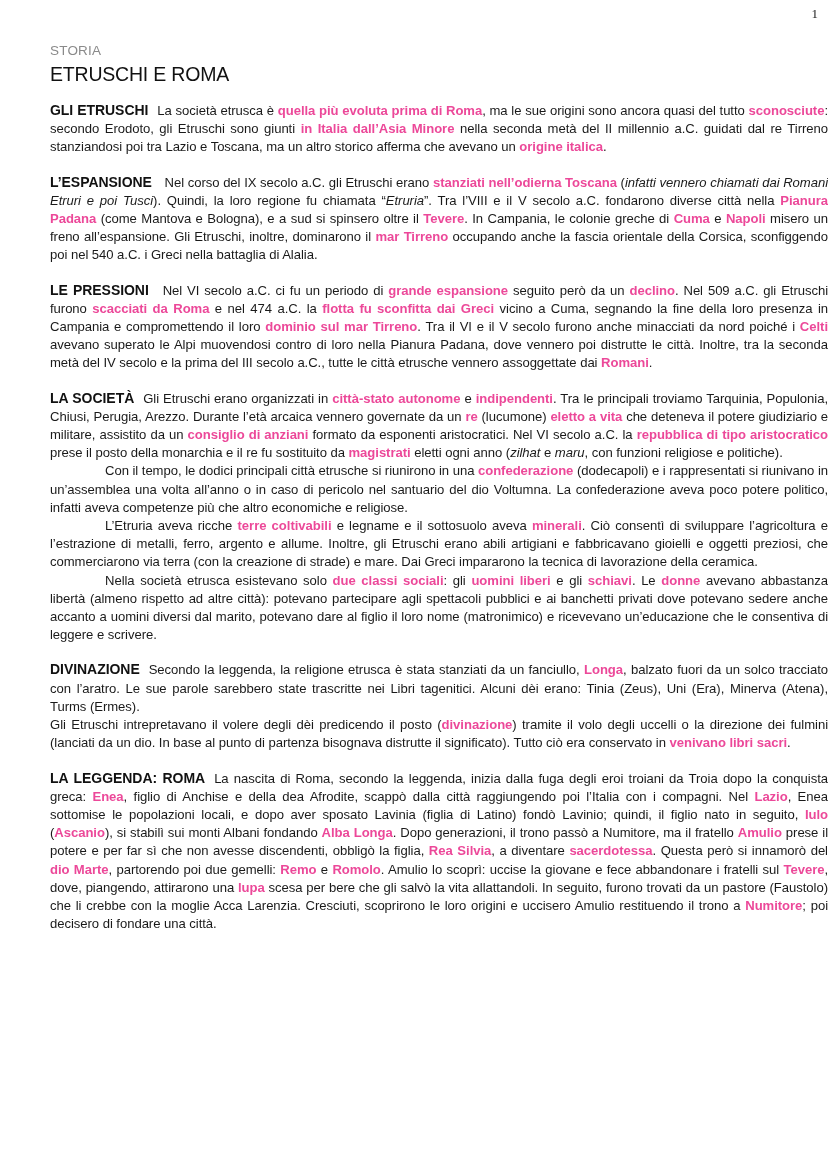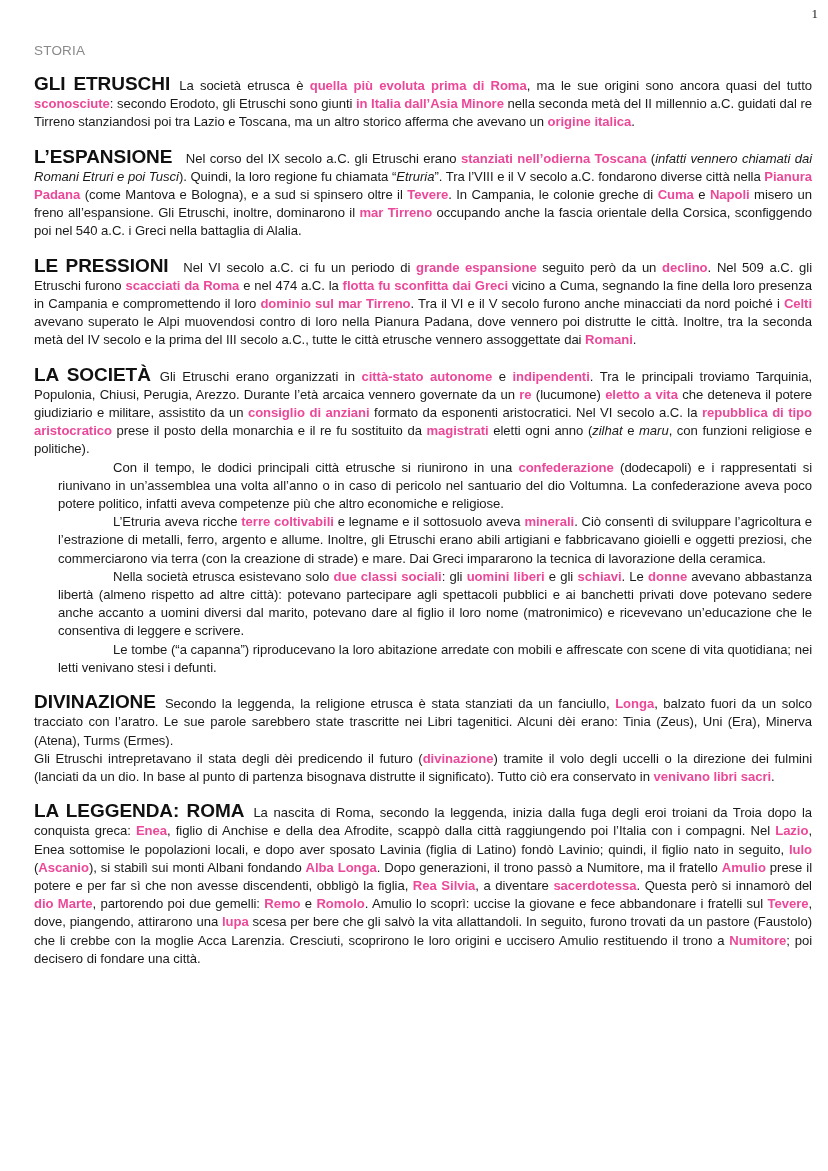--- a/index.html
+++ b/index.html
@@ -6,59 +6,59 @@
   body {
     width: 828px; height: 1171px; overflow: hidden; position: relative;
     font-family: "Liberation Sans", "DejaVu Sans", sans-serif;
     color: #1a1a1a;
   }
   .page-number {
     position: absolute; top: 6px; right: 10px;
     font-family: "Liberation Serif", "DejaVu Serif", serif;
     font-size: 13px; color: #222;
   }
-  .page { position: absolute; left: 34px; top: 42px; width: 778px; }
+  .page { position: absolute; left: 50px; top: 42px; width: 778px; }
   .subject { font-size: 13.5px; color: #8a8a8a; letter-spacing: 0.2px; line-height: 18px; }
   .title { font-size: 19.5px; color: #111; margin: 2px 0 0 0; font-weight: normal; line-height: 24px; letter-spacing: -0.2px; }
   .section { margin-top: 16px; }
   .section:first-of-type { margin-top: 15px; }
   .para {
     font-size: 13.1px; line-height: 18.2px; margin: 0; text-align: justify;
     letter-spacing: -0.05px;
   }
-  .para.indent { text-indent: 55px; margin-left: 24px; }
-  .heading { font-weight: bold; font-size: 19px; margin-right: 9px; color: #111; margin-top: 28px; }
+  .para.indent { text-indent: 55px; }
+  .heading { font-weight: bold; font-size: 14px; margin-right: 9px; color: #111; margin-top: 28px; }
   b { font-weight: bold; color: #ec4899; }
   i { font-style: italic; }
 </style>
 </head>
 <body>
 
 <div class="page-number">1</div>
 
 <div class="page">
   <div class="subject">STORIA</div>
+  <h1 class="title">ETRUSCHI E ROMA</h1>
   <div id="sections">
       <div class="section">
         <p class="para"><span class="heading">GLI ETRUSCHI</span><span>La società etrusca è </span><b>quella più evoluta prima di Roma</b><span>, ma le sue origini sono ancora quasi del tutto </span><b>sconosciute</b><span>: secondo Erodoto, gli Etruschi sono giunti </span><b>in Italia dall’Asia Minore</b><span> nella seconda metà del II millennio a.C. guidati dal re Tirreno stanziandosi poi tra Lazio e Toscana, ma un altro storico afferma che avevano un </span><b>origine italica</b><span>.</span></p>
       </div>
       <div class="section">
         <p class="para"><span class="heading">L’ESPANSIONE</span><span> Nel corso del IX secolo a.C. gli Etruschi erano </span><b>stanziati nell’odierna Toscana</b><span> (</span><i>infatti vennero chiamati dai Romani Etruri e poi Tusci</i><span>). Quindi, la loro regione fu chiamata “</span><i>Etruria</i><span>”. Tra l’VIII e il V secolo a.C. fondarono diverse città nella </span><b>Pianura Padana</b><span> (come Mantova e Bologna), e a sud si spinsero oltre il </span><b>Tevere</b><span>. In Campania, le colonie greche di </span><b>Cuma</b><span> e </span><b>Napoli</b><span> misero un freno all’espansione. Gli Etruschi, inoltre, dominarono il </span><b>mar Tirreno</b><span> occupando anche la fascia orientale della Corsica, sconfiggendo poi nel 540 a.C. i Greci nella battaglia di Alalia.</span></p>
       </div>
       <div class="section">
         <p class="para"><span class="heading">LE PRESSIONI</span><span> Nel VI secolo a.C. ci fu un periodo di </span><b>grande espansione</b><span> seguito però da un </span><b>declino</b><span>. Nel 509 a.C. gli Etruschi furono </span><b>scacciati da Roma</b><span> e nel 474 a.C. la </span><b>flotta fu sconfitta dai Greci</b><span> vicino a Cuma, segnando la fine della loro presenza in Campania e compromettendo il loro </span><b>dominio sul mar Tirreno</b><span>. Tra il VI e il V secolo furono anche minacciati da nord poiché i </span><b>Celti</b><span> avevano superato le Alpi muovendosi contro di loro nella Pianura Padana, dove vennero poi distrutte le città. Inoltre, tra la seconda metà del IV secolo e la prima del III secolo a.C., tutte le città etrusche vennero assoggettate dai </span><b>Romani</b><span>.</span></p>
       </div>
       <div class="section">
         <p class="para"><span class="heading">LA SOCIETÀ</span><span>Gli Etruschi erano organizzati in </span><b>città-stato autonome</b><span> e </span><b>indipendenti</b><span>. Tra le principali troviamo Tarquinia, Populonia, Chiusi, Perugia, Arezzo. Durante l’età arcaica vennero governate da un </span><b>re</b><span> (lucumone) </span><b>eletto a vita</b><span> che deteneva il potere giudiziario e militare, assistito da un </span><b>consiglio di anziani</b><span> formato da esponenti aristocratici. Nel VI secolo a.C. la </span><b>repubblica di tipo aristocratico</b><span> prese il posto della monarchia e il re fu sostituito da </span><b>magistrati</b><span> eletti ogni anno (</span><i>zilhat</i><span> e </span><i>maru</i><span>, con funzioni religiose e politiche).</span></p>
         <p class="para indent"><span>Con il tempo, le dodici principali città etrusche si riunirono in una </span><b>confederazione</b><span> (dodecapoli) e i rappresentati si riunivano in un’assemblea una volta all’anno o in caso di pericolo nel santuario del dio Voltumna. La confederazione aveva poco potere politico, infatti aveva competenze più che altro economiche e religiose.</span></p>
         <p class="para indent"><span>L’Etruria aveva ricche </span><b>terre coltivabili</b><span> e legname e il sottosuolo aveva </span><b>minerali</b><span>. Ciò consentì di sviluppare l’agricoltura e l’estrazione di metalli, ferro, argento e allume. Inoltre, gli Etruschi erano abili artigiani e fabbricavano gioielli e oggetti preziosi, che commerciarono via terra (con la creazione di strade) e mare. Dai Greci impararono la tecnica di lavorazione della ceramica.</span></p>
         <p class="para indent"><span>Nella società etrusca esistevano solo </span><b>due classi sociali</b><span>: gli </span><b>uomini liberi</b><span> e gli </span><b>schiavi</b><span>. Le </span><b>donne</b><span> avevano abbastanza libertà (almeno rispetto ad altre città): potevano partecipare agli spettacoli pubblici e ai banchetti privati dove potevano sedere anche accanto a uomini diversi dal marito, potevano dare al figlio il loro nome (matronimico) e ricevevano un’educazione che le consentiva di leggere e scrivere.</span></p>
-        <p class="para indent"><span>Le tombe (“a capanna”) riproducevano la loro abitazione arredate con mobili e affrescate con scene di vita quotidiana; nei letti venivano stesi i defunti.</span></p>
       </div>
       <div class="section">
         <p class="para"><span class="heading">DIVINAZIONE</span><span>Secondo la leggenda, la religione etrusca è stata stanziati da un fanciullo, </span><b>Longa</b><span>, balzato fuori da un solco tracciato con l’aratro. Le sue parole sarebbero state trascritte nei Libri tagenitici. Alcuni dèi erano: Tinia (Zeus), Uni (Era), Minerva (Atena), Turms (Ermes).</span></p>
-        <p class="para"><span>Gli Etruschi intrepretavano il stata degli dèi predicendo il futuro (</span><b>divinazione</b><span>) tramite il volo degli uccelli o la direzione dei fulmini (lanciati da un dio. In base al punto di partenza bisognava distrutte il significato). Tutto ciò era conservato in </span><b>venivano libri sacri</b><span>.</span></p>
+        <p class="para"><span>Gli Etruschi intrepretavano il volere degli dèi predicendo il posto (</span><b>divinazione</b><span>) tramite il volo degli uccelli o la direzione dei fulmini (lanciati da un dio. In base al punto di partenza bisognava distrutte il significato). Tutto ciò era conservato in </span><b>venivano libri sacri</b><span>.</span></p>
       </div>
       <div class="section">
         <p class="para"><span class="heading">LA LEGGENDA: ROMA</span><span>La nascita di Roma, secondo la leggenda, inizia dalla fuga degli eroi troiani da Troia dopo la conquista greca: </span><b>Enea</b><span>, figlio di Anchise e della dea Afrodite, scappò dalla città raggiungendo poi l’Italia con i compagni. Nel </span><b>Lazio</b><span>, Enea sottomise le popolazioni locali, e dopo aver sposato Lavinia (figlia di Latino) fondò Lavinio; quindi, il figlio nato in seguito, </span><b>Iulo</b><span> (</span><b>Ascanio</b><span>), si stabilì sui monti Albani fondando </span><b>Alba Longa</b><span>. Dopo generazioni, il trono passò a Numitore, ma il fratello </span><b>Amulio</b><span> prese il potere e per far sì che non avesse discendenti, obbligò la figlia, </span><b>Rea Silvia</b><span>, a diventare </span><b>sacerdotessa</b><span>. Questa però si innamorò del </span><b>dio Marte</b><span>, partorendo poi due gemelli: </span><b>Remo</b><span> e </span><b>Romolo</b><span>. Amulio lo scoprì: uccise la giovane e fece abbandonare i fratelli sul </span><b>Tevere</b><span>, dove, piangendo, attirarono una </span><b>lupa</b><span> scesa per bere che gli salvò la vita allattandoli. In seguito, furono trovati da un pastore (Faustolo) che li crebbe con la moglie Acca Larenzia. Cresciuti, scoprirono le loro origini e uccisero Amulio restituendo il trono a </span><b>Numitore</b><span>; poi decisero di fondare una città.</span></p>
       </div>
     </div>
 </div>
 
 </body></html>

